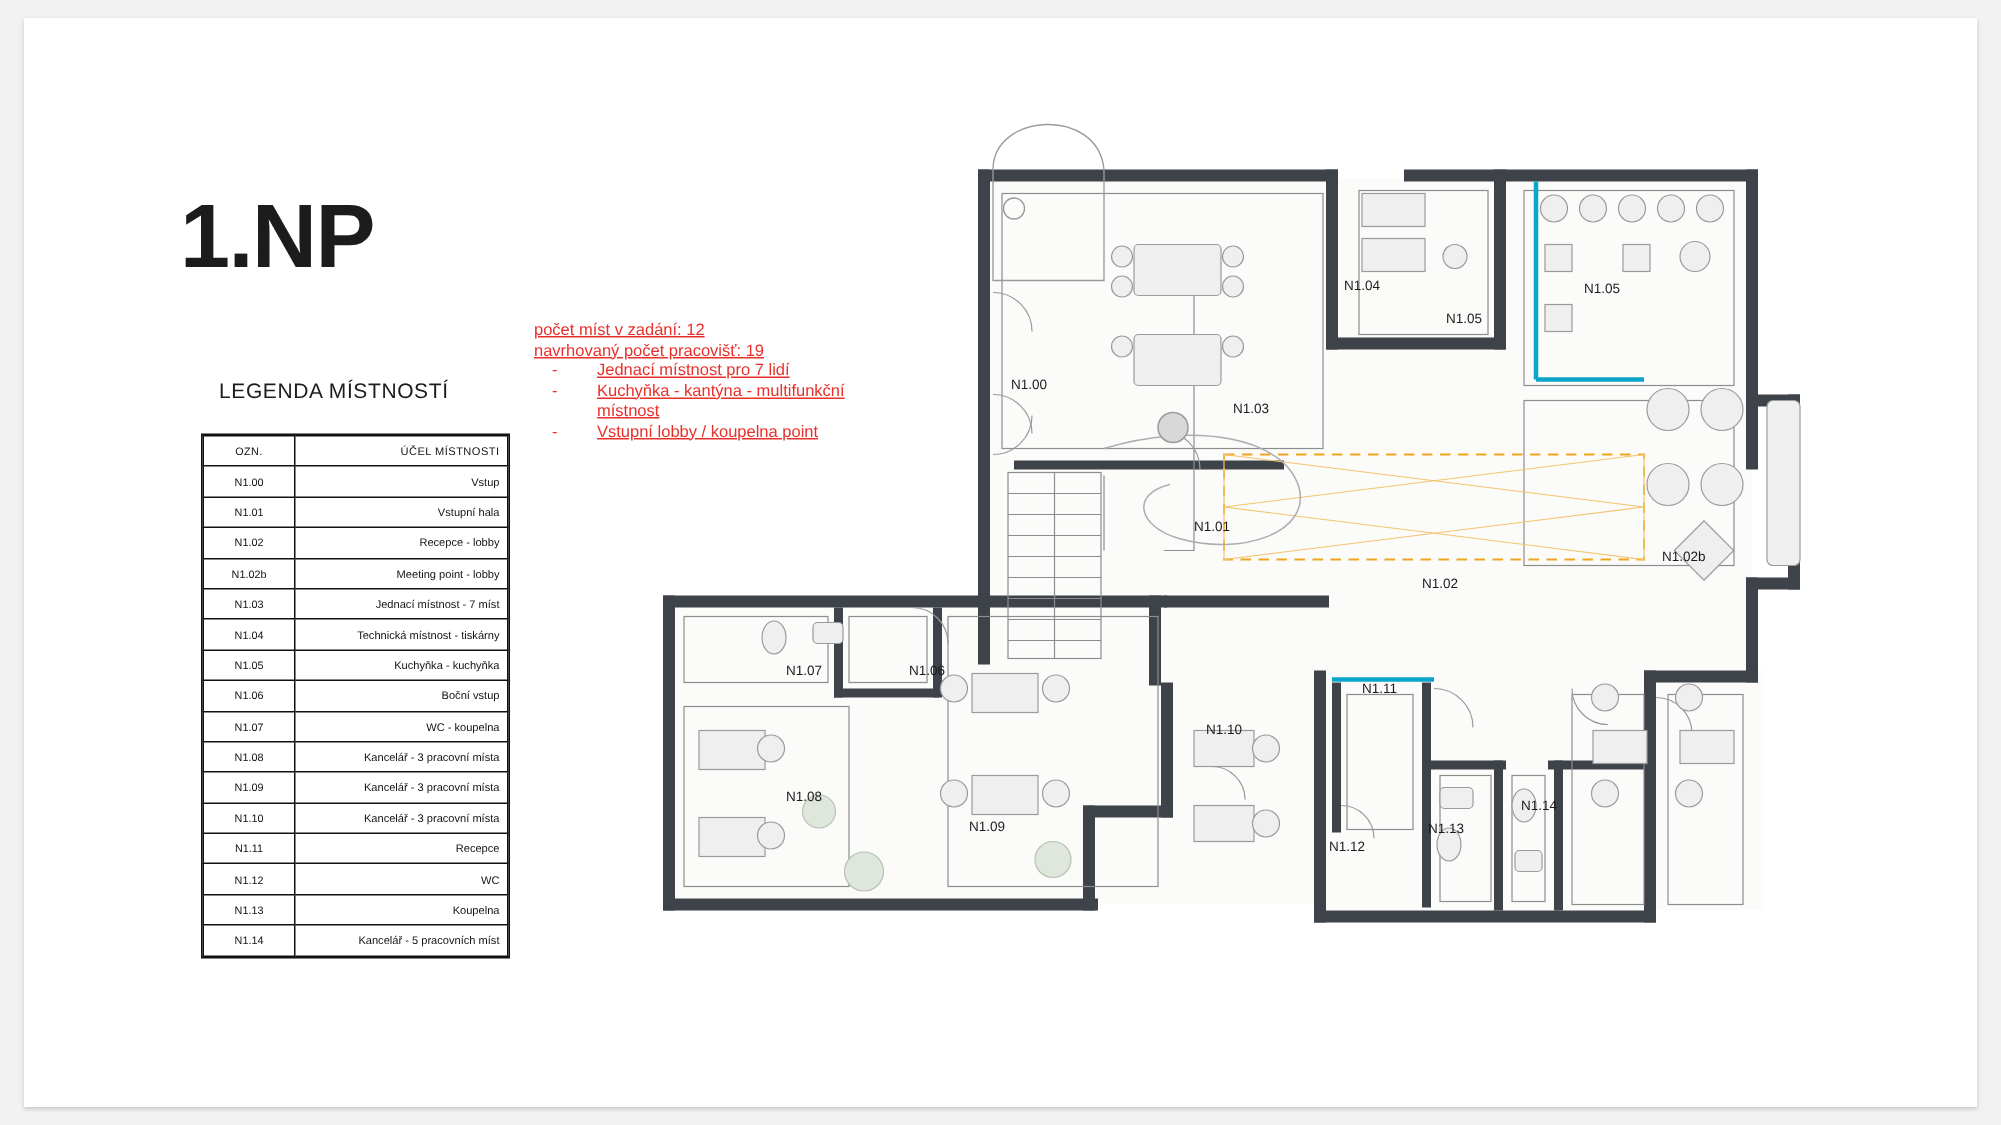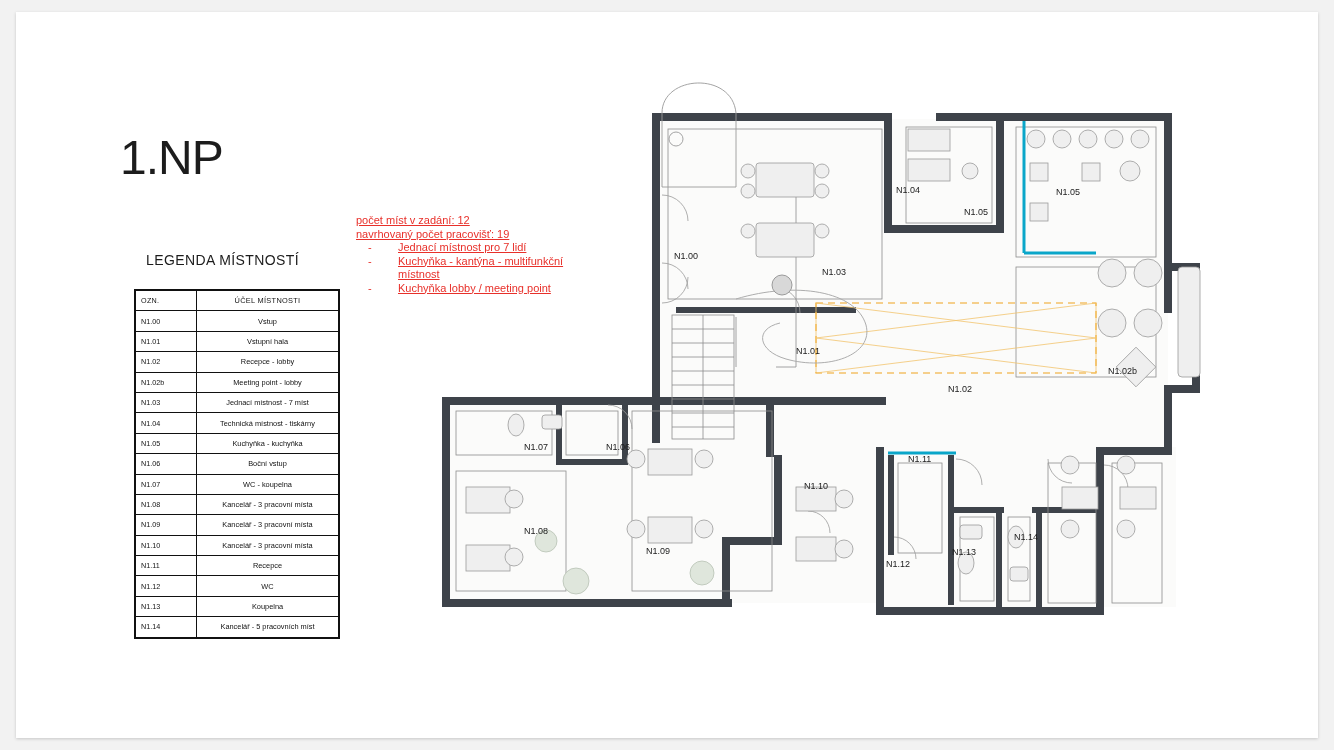--- a/index.html
+++ b/index.html
@@ -23,25 +23,25 @@
     height: 726px;
     background: #ffffff;
     box-shadow: 0 1px 3px rgba(0,0,0,0.18);
   }
 
   
   #title-main {
     position: absolute;
     left: 104px;
     top: 108px;
-    font-size: 48px;
+    font-size: 60px;
     line-height: 76px;
     letter-spacing: -1px;
     color: #1c1c1c;
-    font-weight: 400;
+    font-weight: 700;
   }
   #title-sub {
     position: absolute;
     left: 338px;
     top: 156px;
     font-size: 30px;
     line-height: 32px;
     letter-spacing: 0.5px;
     color: #1c1c1c;
     font-weight: 400;
@@ -97,36 +97,36 @@
     border-collapse: collapse;
     table-layout: fixed;
   }
   #legend td, #legend th {
     border: 1px solid #111;
     font-size: 7.4px;
     color: #111;
     height: 19.4px;
     padding: 0 5px;
     font-weight: normal;
-    text-align: center;
+    text-align: right;
     overflow: hidden;
     white-space: nowrap;
   }
   #legend th.col-ozn, #legend td.col-ozn {
     width: 50px;
-    text-align: left;
+    text-align: center;
     font-size: 7.2px;
     margin-left: 48px;
   }
   #legend th {
     text-align: center;
     font-size: 7.4px;
     letter-spacing: 0.3px;
   }
-  #legend th.col-ucel { text-align: center; }
+  #legend th.col-ucel { text-align: right; }
   #legend td.total {
     text-align: center;
     font-size: 7.4px;
     letter-spacing: 0.3px;
   }
 
   
   #plan {
     position: absolute;
     left: 420px;
@@ -148,21 +148,21 @@
   <div id="sheet">
 
     <div id="title-main">1.NP</div>
 
     <div id="notes">
       <div class="line">počet míst v zadání: 12</div>
       <div class="line">navrhovaný počet pracovišť: 19</div>
       <ul>
         <li><span class="dash">-</span><span>Jednací místnost pro 7 lidí</span></li>
         <li><span class="dash">-</span><span>Kuchyňka - kantýna - multifunkční místnost</span></li>
-        <li><span class="dash">-</span><span>Kuchyňka lobby / meeting point</span></li>
+        <li><span class="dash">-</span><span>Vstupní lobby / koupelna point</span></li>
       </ul>
     </div>
 
     <div id="legend-title">LEGENDA MÍSTNOSTÍ</div>
 
     <div id="legend">
       <table>
         <thead>
           <tr>
             <th class="col-ozn">OZN.</th>

